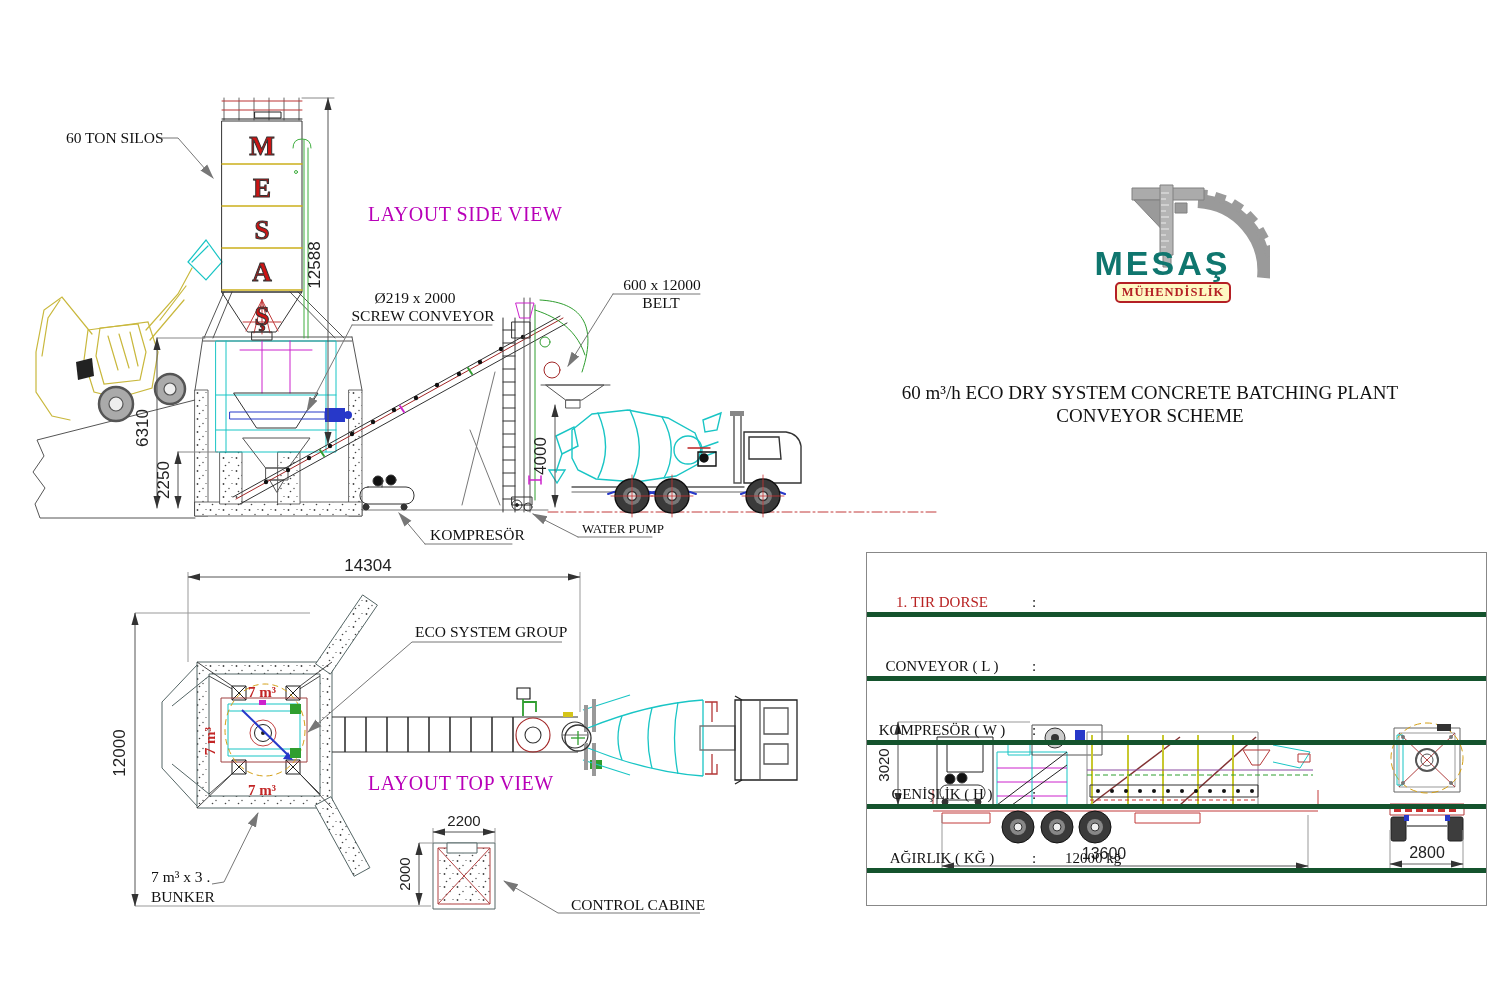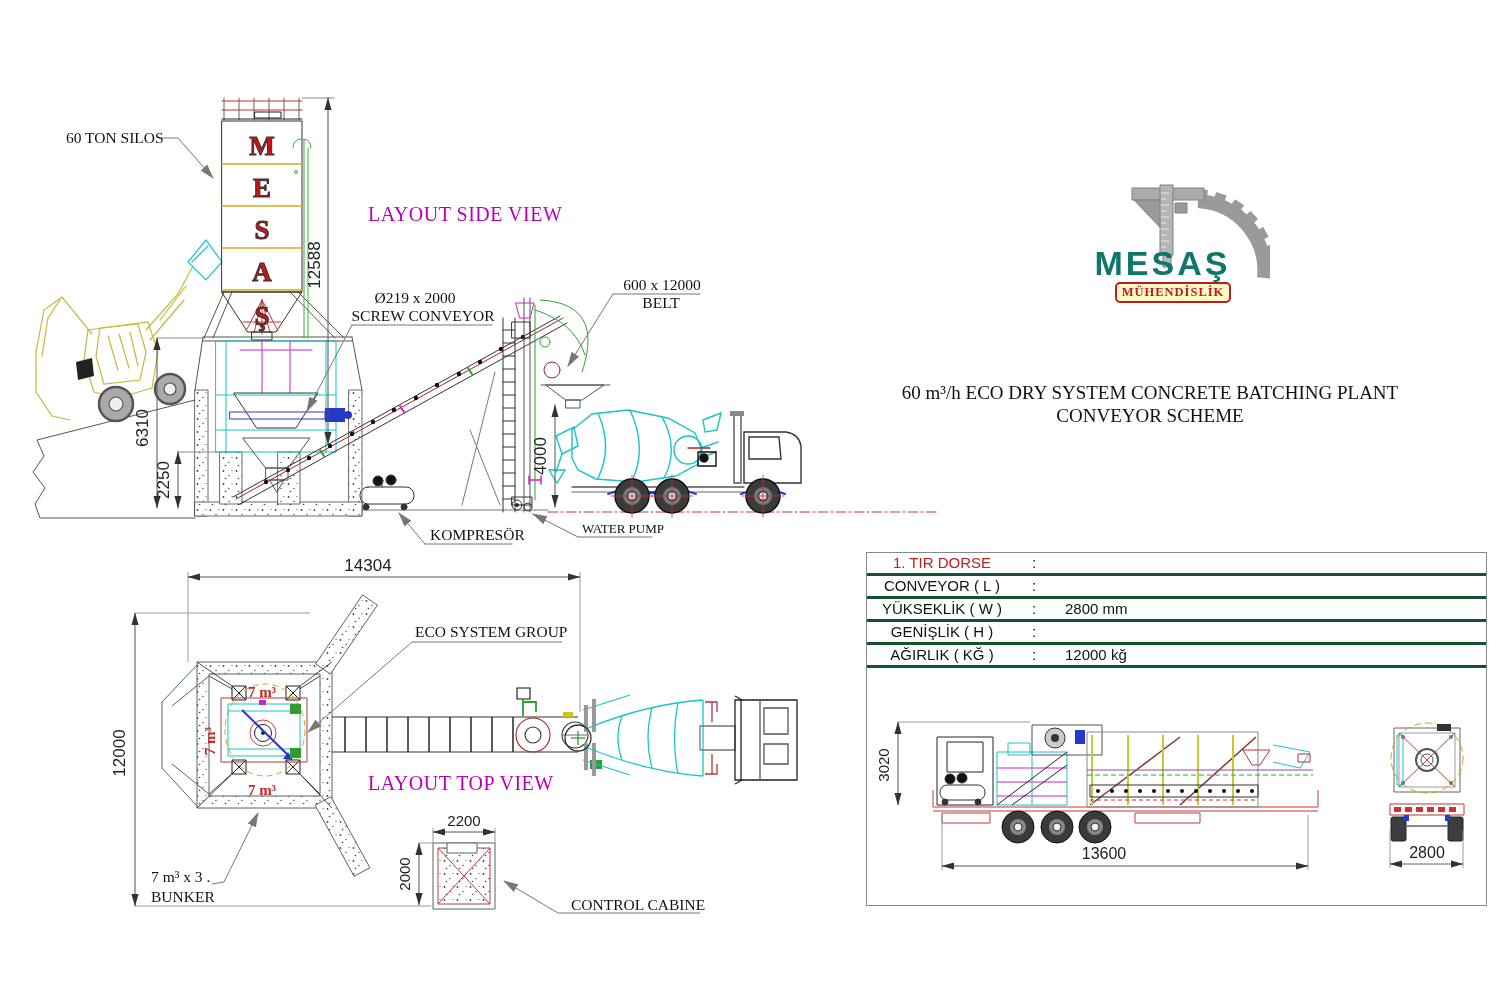--- a/index.html
+++ b/index.html
@@ -23,22 +23,22 @@
              font-family:"Liberation Sans",sans-serif;font-weight:bold;font-size:34px;
              letter-spacing:3px;color:#0f766e;}
   .logo-sub{position:absolute;left:30px;top:104px;width:108px;text-align:center;
             border:2px solid #b42025;border-radius:5px;padding:1px 2px;
             font-family:"Liberation Serif",serif;font-weight:bold;font-size:12.5px;
             letter-spacing:1px;color:#b42025;background:#fef9c3;}
   .doc-title{left:860px;top:335px;width:580px;text-align:center;color:#111;
              font-family:"Liberation Serif",serif;font-size:19px;line-height:23px;margin-top:46px;}
   
   .panel{left:866px;top:552px;width:619px;height:352px;border:1px solid #888;background:transparent;}
-  .trow{display:flex;height:20px;line-height:20px;border-bottom:3px solid #14532d;
-        font-family:Liberation Sans, sans-serif;font-size:15px;color:#111;}
+  .trow{display:flex;height:20px;line-height:20px;border-bottom:5px solid #14532d;
+        font-family:Liberation Serif, serif;font-size:15px;color:#111;margin-top:39px;}
   .tlabel{width:150px;text-align:center;white-space:nowrap;}
   .tlabel.hl{color:#b82222;}
   .tsep{width:34px;text-align:center;}
   .tval{flex:1;padding-left:14px;white-space:nowrap;}
 </style>
 </head>
 <body>
 
 <svg width="1500" height="1000" viewBox="0 0 1500 1000">
   <defs>
@@ -687,23 +687,22 @@
 <div class="abs panel">
   <div class="trow">
     <div class="tlabel hl">1. TIR DORSE</div>
     <div class="tsep">:</div>
   </div>
   <div class="trow">
     <div class="tlabel">CONVEYOR ( L )</div>
     <div class="tsep">:</div>
   </div>
   <div class="trow">
-    <div class="tlabel">YÜKSEKLİK ( W )</div>
+    <div class="tlabel">KOMPRESÖR ( W )</div>
     <div class="tsep">:</div>
-    <div class="tval">2800 mm</div>
   </div>
   <div class="trow">
     <div class="tlabel">GENİŞLİK ( H )</div>
     <div class="tsep">:</div>
   </div>
   <div class="trow">
     <div class="tlabel">AĞIRLIK ( KĞ )</div>
     <div class="tsep">:</div>
     <div class="tval">12000 kğ</div>
   </div>

